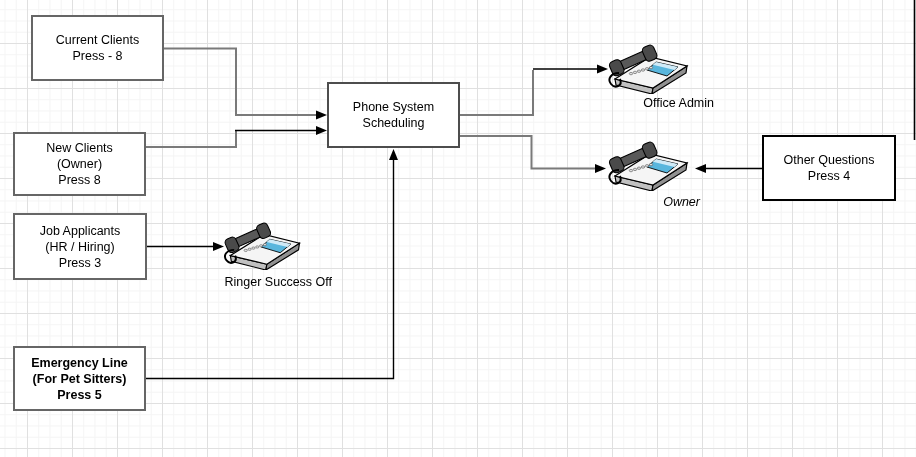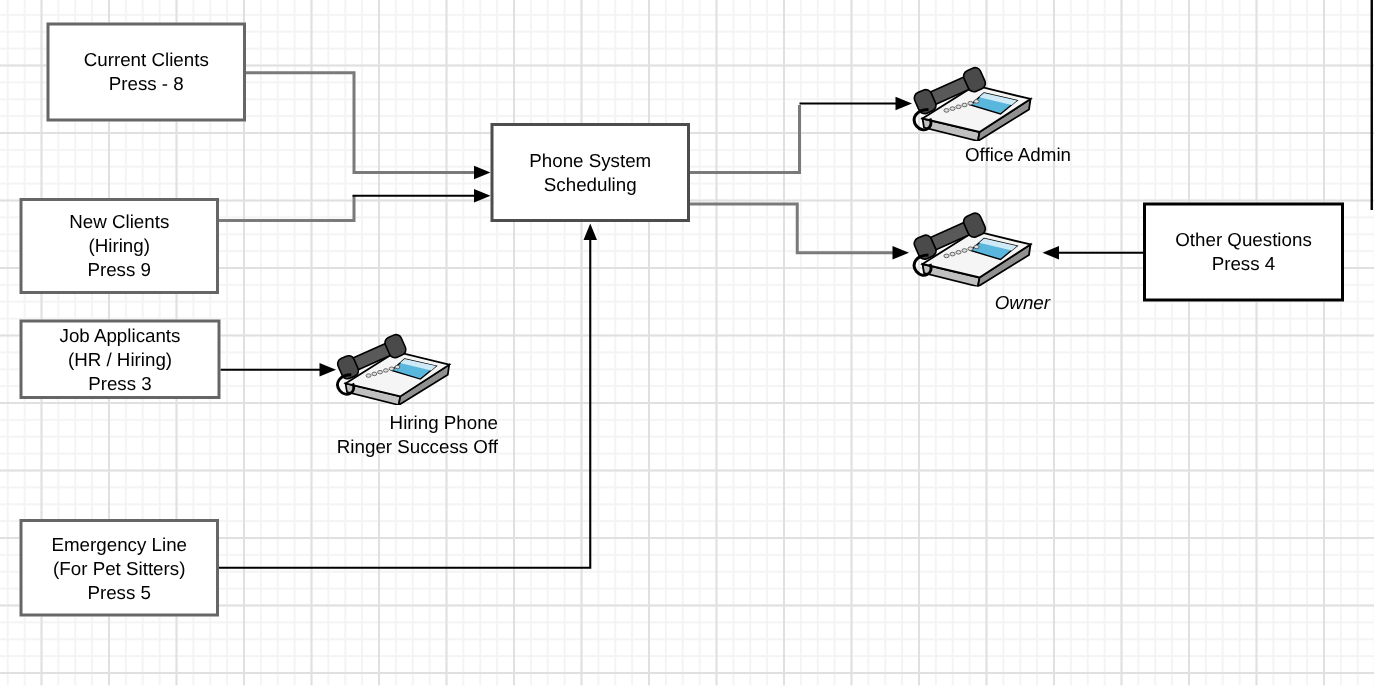--- a/index.html
+++ b/index.html
@@ -87,31 +87,31 @@
     <polygon points="224,246.5 213,242 213,251" fill="#000000"></polygon>
   </svg>
 
   <div class="node border-gray" style="left:31px;top:15px;width:133px;height:66px;">
     <div>Current Clients</div>
     <div>Press - 8</div>
   </div>
 
   <div class="node border-gray" style="left:13px;top:116px;width:133px;height:64px;margin-top:16px;">
     <div>New Clients</div>
-    <div>(Hiring)</div>
-    <div>Press 9</div>
+    <div>(Owner)</div>
+    <div>Press 8</div>
   </div>
 
-  <div class="node border-gray" style="left:13px;top:213px;width:134px;height:53px;">
+  <div class="node border-gray" style="left:13px;top:213px;width:134px;height:67px;">
     <div>Job Applicants</div>
     <div>(HR / Hiring)</div>
     <div>Press 3</div>
   </div>
 
-  <div class="node border-gray" style="left:13px;top:346px;width:133px;height:65px;">
+  <div class="node border-gray" style="left:13px;top:346px;width:133px;height:65px;font-weight:bold;">
     <div>Emergency Line</div>
     <div>(For Pet Sitters)</div>
     <div>Press 5</div>
   </div>
 
   <div class="node border-dark" style="left:327px;top:82px;width:133px;height:66px;">
     <div>Phone System</div>
     <div>Scheduling</div>
   </div>
 
@@ -127,17 +127,16 @@
 
   <svg class="phone-svg" style="left:605px;top:141px;" width="88" height="50" viewBox="0 0 88 50">
     <use href="#phone-shape"></use>
   </svg>
   <div class="lbl" style="left:600px;top:194px;width:100px;font-style:italic;">Owner</div>
 
   <svg class="phone-svg" style="left:220px;top:222px;" width="86" height="48" viewBox="0 0 88 50">
     <use href="#phone-shape"></use>
   </svg>
   <div class="lbl" style="left:178px;top:274px;width:154px;">
-    <div>Hiring Phone</div>
     <div>Ringer Success Off</div>
   </div>
 
 </div>
 
 </body></html>

